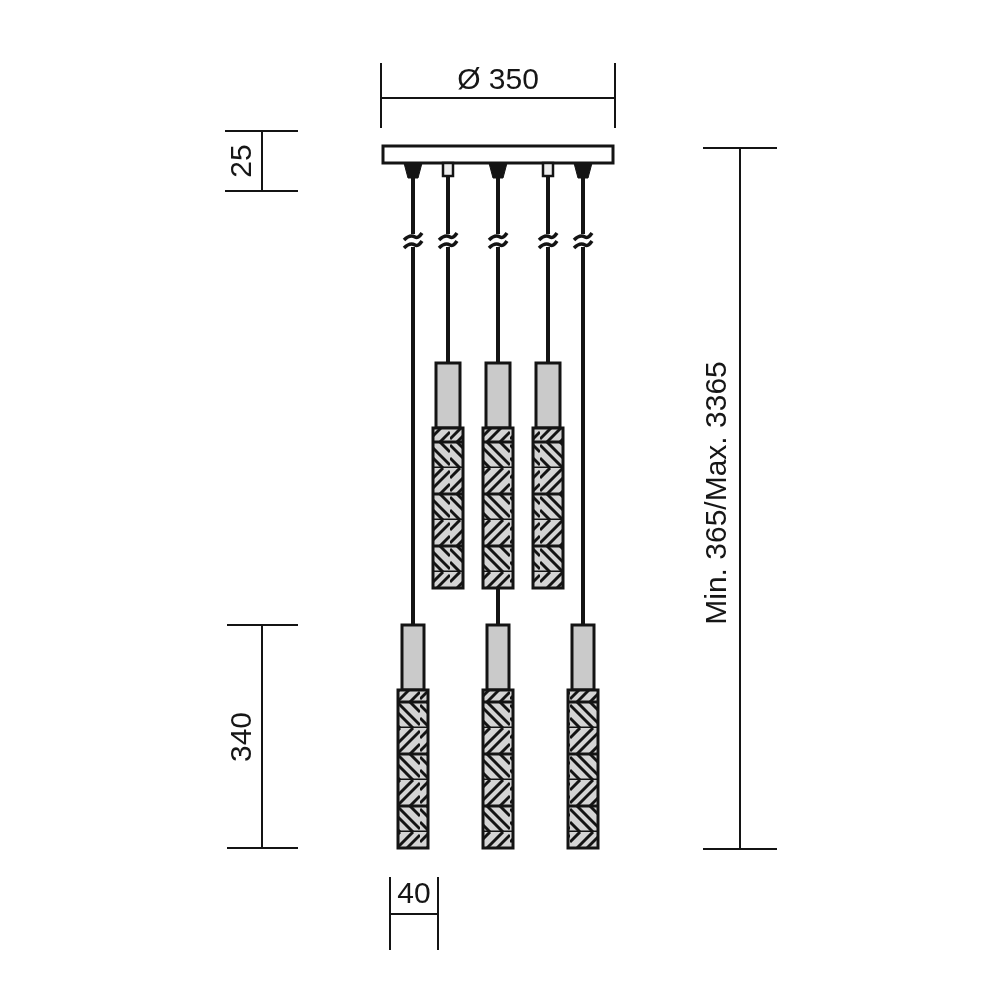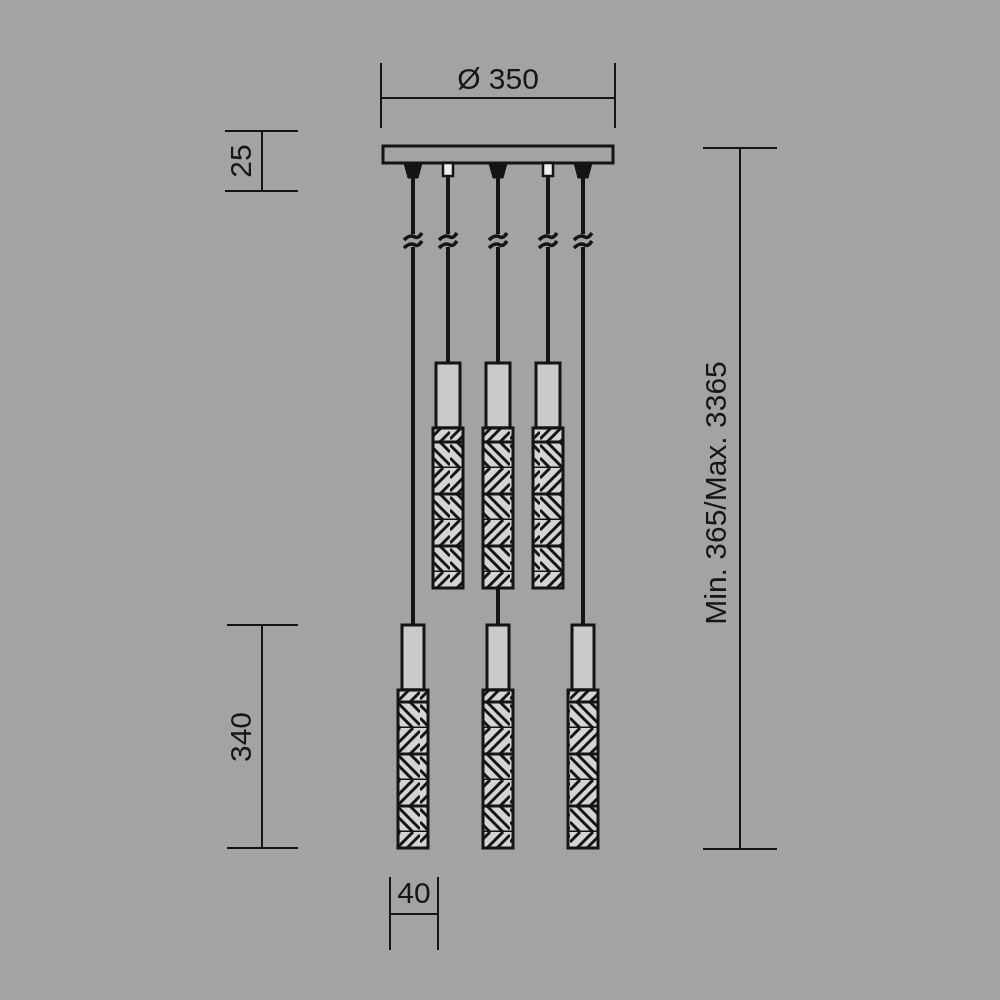--- a/index.html
+++ b/index.html
@@ -7,21 +7,21 @@
     padding: 0;
     width: 1000px;
     height: 1000px;
     background: #cacaca;
     overflow: hidden;
   }
   .stage {
     position: relative;
     width: 1000px;
     height: 1000px;
-    background: #a3a3a3;
+    background: #ffffff;
   }
   svg {
     display: block;
   }
   text {
     font-family: "Liberation Sans", "DejaVu Sans", sans-serif;
     font-size: 30px;
     fill: #161616;
   }
 </style>

